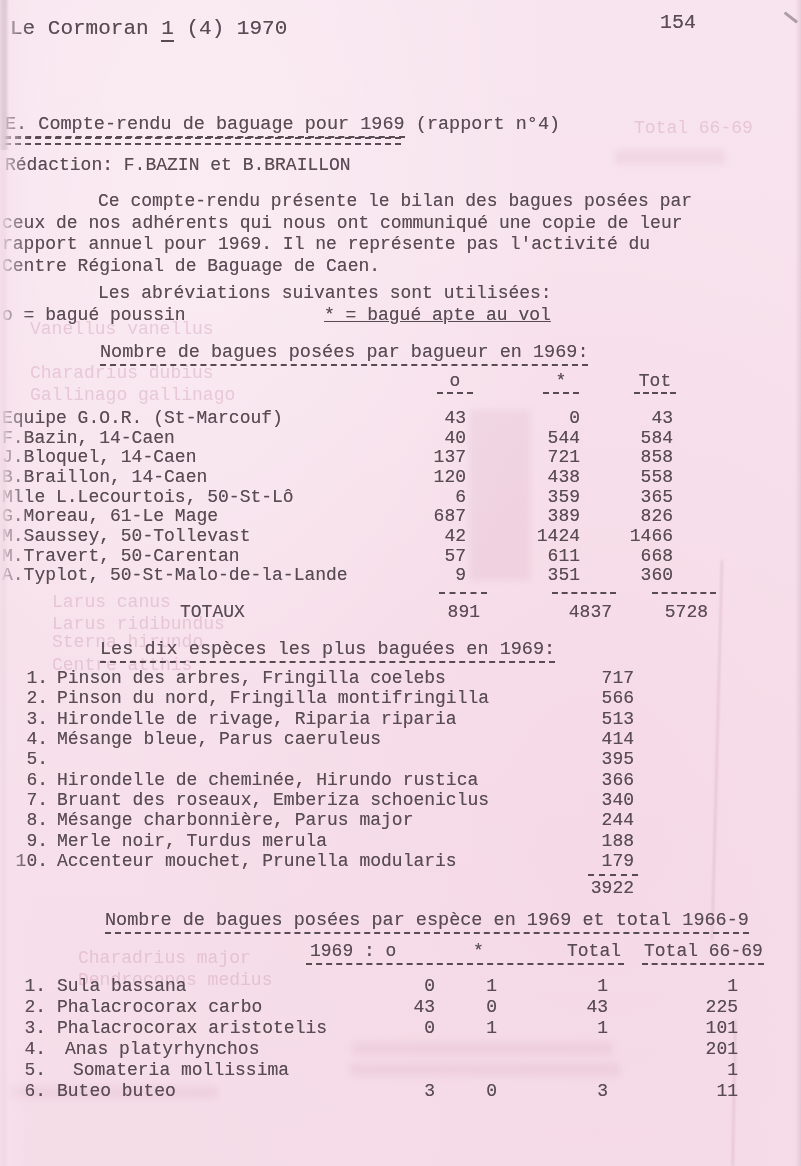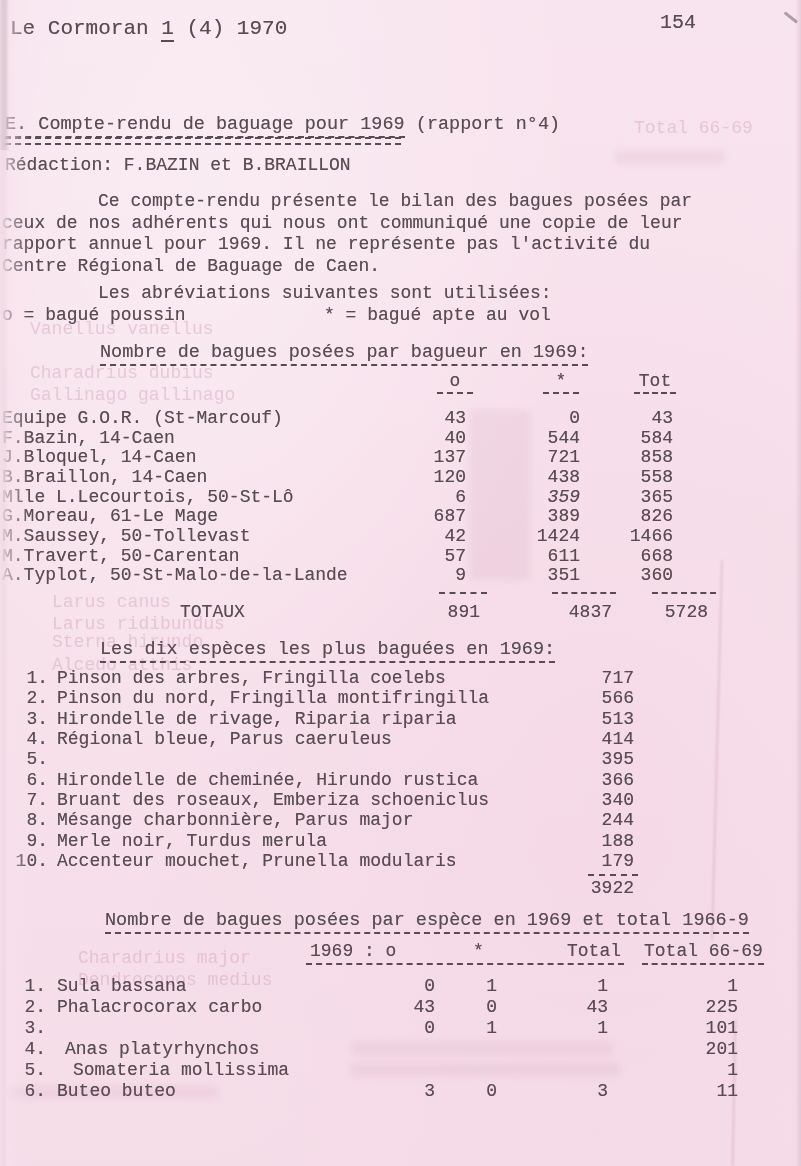--- a/index.html
+++ b/index.html
@@ -78,21 +78,21 @@
   <div class="crease" style="left:716px;top:560px;height:380px;transform:rotate(1.5deg);"></div>
   <div class="crease" style="left:733px;top:1020px;height:146px;transform:rotate(1deg);"></div>
 
   <div class="ghost" style="left:634px;top:118px;">Total 66-69</div>
   <div class="ghost" style="left:30px;top:319px;">Vanellus vanellus</div>
   <div class="ghost" style="left:30px;top:363px;">Charadrius dubius</div>
   <div class="ghost" style="left:30px;top:385px;">Gallinago gallinago</div>
   <div class="ghost" style="left:52px;top:592px;">Larus canus</div>
   <div class="ghost" style="left:52px;top:614px;">Larus ridibundus</div>
   <div class="ghost" style="left:52px;top:632px;">Sterna hirundo</div>
-  <div class="ghost" style="left:52px;top:655px;">Alcedo atthis</div>
+  <div class="ghost" style="left:52px;top:655px;">Centre atthis</div>
   <div class="ghost" style="left:78px;top:948px;">Charadrius major</div>
   <div class="ghost" style="left:78px;top:970px;">Dendrocopos medius</div>
   <div class="smudge" style="left:615px;top:150px;width:110px;height:14px;"></div>
   <div class="smudge" style="left:470px;top:410px;width:60px;height:170px;"></div>
   <div class="smudge" style="left:352px;top:1042px;width:260px;height:13px;"></div>
   <div class="smudge" style="left:350px;top:1063px;width:270px;height:13px;"></div>
   <div class="smudge" style="left:8px;top:1086px;width:210px;height:13px;"></div>
 
   <div class="t" style="left:10px;top:19px;font-size:21px;"><span>Le Cormoran </span><span class="us">1</span><span> (4) 1970</span></div>
   <div class="t" style="left:660px;top:13px;font-size:20px;">154</div>
@@ -102,21 +102,21 @@
 
   <div class="t" style="left:5px;top:155px;">Rédaction: F.BAZIN et B.BRAILLON</div>
 
   <div class="t" style="left:98px;top:191px;">Ce compte-rendu présente le bilan des bagues posées par</div>
   <div class="t" style="left:2px;top:213px;">ceux de nos adhérents qui nous ont communiqué une copie de leur</div>
   <div class="t" style="left:2px;top:234px;">rapport annuel pour 1969. Il ne représente pas l'activité du</div>
   <div class="t" style="left:2px;top:256px;">Centre Régional de Baguage de Caen.</div>
 
   <div class="t" style="left:98px;top:283px;">Les abréviations suivantes sont utilisées:</div>
   <div class="t" style="left:2px;top:305px;">o = bagué poussin</div>
-  <div class="t" style="left:324px;top:305px;">* = bagué apte au vol</div>
+  <div class="t" style="left:324px;top:305px;text-decoration:underline;">* = bagué apte au vol</div>
 
   <div class="t" style="left:100px;top:343px;font-size:18.5px;"><span class="ul">Nombre de bagues posées par bagueur en 1969:</span></div>
   <div class="colhead" style="left:437px;top:371px;width:36px;">o</div>
   <div class="colhead" style="left:543px;top:371px;width:36px;">*</div>
   <div class="colhead" style="left:634px;top:371px;width:42px;">Tot</div>
 
   <div class="t" style="left:2px;top:408px;">Equipe G.O.R. (St-Marcouf)</div>
   <div class="num" style="left:376px;top:408px;width:90px;">43</div>
   <div class="num" style="left:490px;top:408px;width:90px;">0</div>
   <div class="num" style="left:583px;top:408px;width:90px;">43</div>
@@ -131,21 +131,21 @@
   <div class="num" style="left:490px;top:447px;width:90px;">721</div>
   <div class="num" style="left:583px;top:447px;width:90px;">858</div>
 
   <div class="t" style="left:2px;top:467px;">B.Braillon, 14-Caen</div>
   <div class="num" style="left:376px;top:467px;width:90px;">120</div>
   <div class="num" style="left:490px;top:467px;width:90px;">438</div>
   <div class="num" style="left:583px;top:467px;width:90px;">558</div>
 
   <div class="t" style="left:2px;top:487px;">Mlle L.Lecourtois, 50-St-Lô</div>
   <div class="num" style="left:376px;top:487px;width:90px;">6</div>
-  <div class="num" style="left:490px;top:487px;width:90px;font-style:italic;">359</div>
+  <div class="num" style="left:490px;top:487px;width:90px;">359</div>
   <div class="num" style="left:583px;top:487px;width:90px;">365</div>
 
   <div class="t" style="left:2px;top:506px;">G.Moreau, 61-Le Mage</div>
   <div class="num" style="left:376px;top:506px;width:90px;">687</div>
   <div class="num" style="left:490px;top:506px;width:90px;">389</div>
   <div class="num" style="left:583px;top:506px;width:90px;">826</div>
 
   <div class="t" style="left:2px;top:526px;">M.Saussey, 50-Tollevast</div>
   <div class="num" style="left:376px;top:526px;width:90px;">42</div>
   <div class="num" style="left:490px;top:526px;width:90px;">1424</div>
@@ -178,21 +178,21 @@
 
   <div class="num" style="left:14px;top:688px;width:34px;">2.</div>
   <div class="t" style="left:57px;top:688px;">Pinson du nord, Fringilla montifringilla</div>
   <div class="num" style="left:554px;top:688px;width:80px;">566</div>
 
   <div class="num" style="left:14px;top:709px;width:34px;">3.</div>
   <div class="t" style="left:57px;top:709px;">Hirondelle de rivage, Riparia riparia</div>
   <div class="num" style="left:554px;top:709px;width:80px;">513</div>
 
   <div class="num" style="left:14px;top:729px;width:34px;">4.</div>
-  <div class="t" style="left:57px;top:729px;">Régional bleue, Parus caeruleus</div>
+  <div class="t" style="left:57px;top:729px;">Mésange bleue, Parus caeruleus</div>
   <div class="num" style="left:554px;top:729px;width:80px;">414</div>
 
   <div class="num" style="left:14px;top:749px;width:34px;">5.</div>
   <div class="num" style="left:554px;top:749px;width:80px;">395</div>
 
   <div class="num" style="left:14px;top:770px;width:34px;">6.</div>
   <div class="t" style="left:57px;top:770px;">Hirondelle de cheminée, Hirundo rustica</div>
   <div class="num" style="left:554px;top:770px;width:80px;">366</div>
 
   <div class="num" style="left:14px;top:790px;width:34px;">7.</div>
@@ -231,20 +231,21 @@
   <div class="num" style="left:658px;top:976px;width:80px;">1</div>
 
   <div class="num" style="left:12px;top:997px;width:34px;">2.</div>
   <div class="t" style="left:57px;top:997px;">Phalacrocorax carbo</div>
   <div class="num" style="left:355px;top:997px;width:80px;">43</div>
   <div class="num" style="left:417px;top:997px;width:80px;">0</div>
   <div class="num" style="left:528px;top:997px;width:80px;">43</div>
   <div class="num" style="left:658px;top:997px;width:80px;">225</div>
 
   <div class="num" style="left:12px;top:1018px;width:34px;">3.</div>
+  <div class="t" style="left:57px;top:1018px;">Phalacrocorax aristotelis</div>
   <div class="num" style="left:355px;top:1018px;width:80px;">0</div>
   <div class="num" style="left:417px;top:1018px;width:80px;">1</div>
   <div class="num" style="left:528px;top:1018px;width:80px;">1</div>
   <div class="num" style="left:658px;top:1018px;width:80px;">101</div>
 
   <div class="num" style="left:12px;top:1039px;width:34px;">4.</div>
   <div class="t" style="left:57px;top:1039px;margin-left:8px;">Anas platyrhynchos</div>
   <div class="num" style="left:355px;top:1039px;width:80px;"></div>
   <div class="num" style="left:417px;top:1039px;width:80px;"></div>
   <div class="num" style="left:528px;top:1039px;width:80px;"></div>

